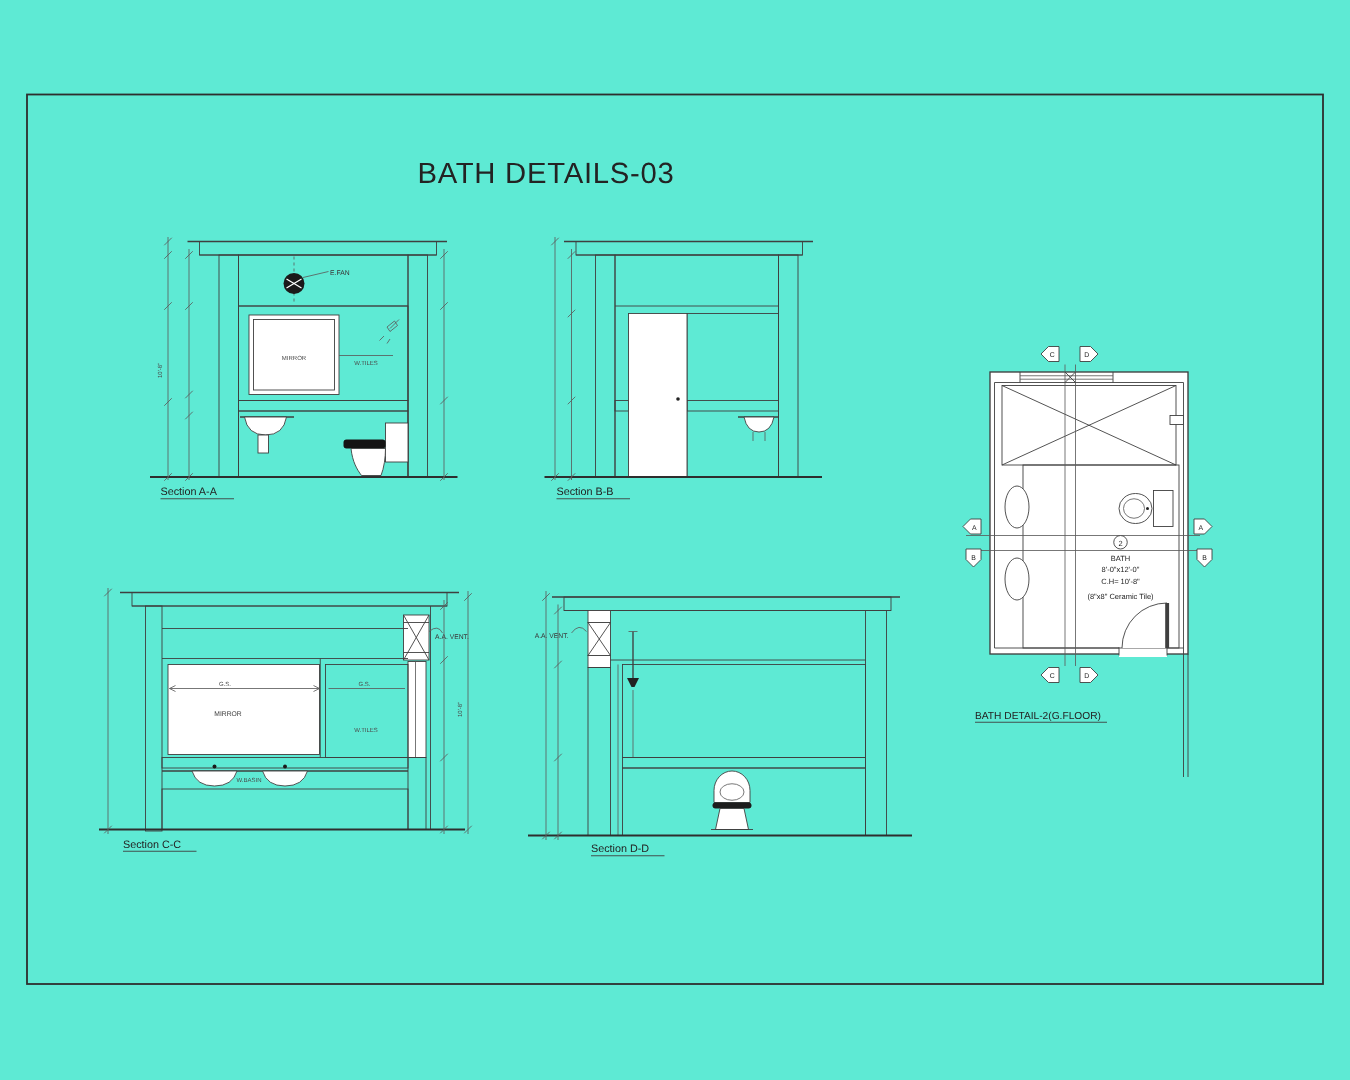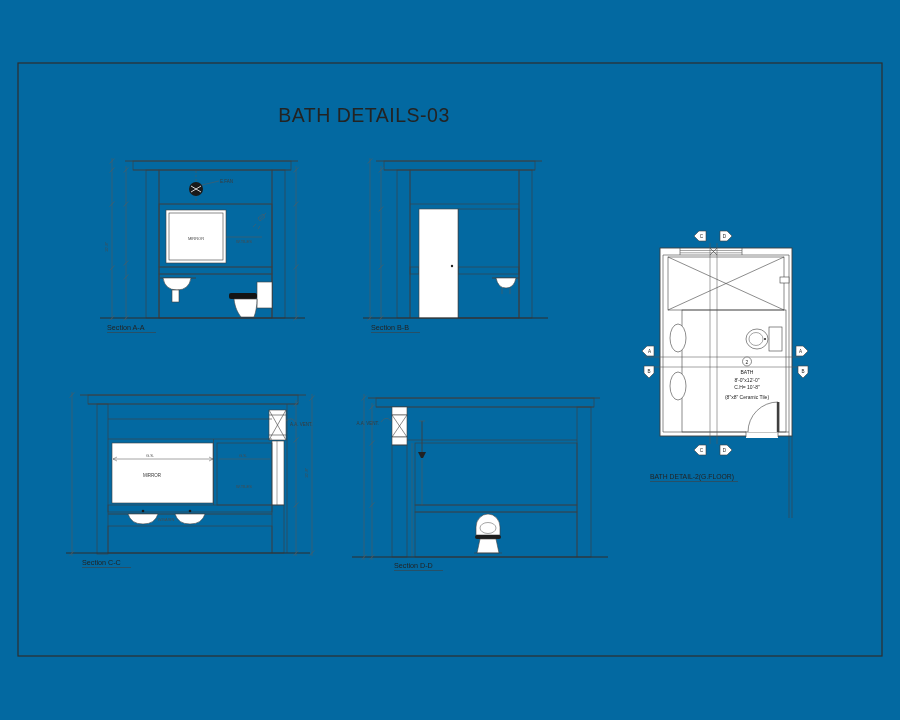--- a/index.html
+++ b/index.html
@@ -1,16 +1,16 @@
 <!DOCTYPE html>
 <html><head>
 <meta charset="utf-8">
 <style>
   html,body{margin:0;padding:0;background:#fff;}
-  .sheet{position:relative;width:900px;height:720px;background:#0369a1;overflow:hidden;
+  .sheet{position:relative;width:900px;height:720px;background:#5eead4;overflow:hidden;
          font-family:"Liberation Sans",sans-serif;}
   svg{position:absolute;left:0;top:0;}
   svg text{font-family:"Liberation Sans",sans-serif;fill:#232323;}
   .title-txt{font-size:19.5px;letter-spacing:.5px;}
   .sec-label{font-size:7.2px;}
   .plan-label{font-size:6.8px;}
   .tiny{font-size:4.5px;fill:#3a3a3a;}
   .tiny2{font-size:4px;fill:#4a4a4a;}
   .ann{font-size:5px;}
   .mk{font-size:4.6px;}

